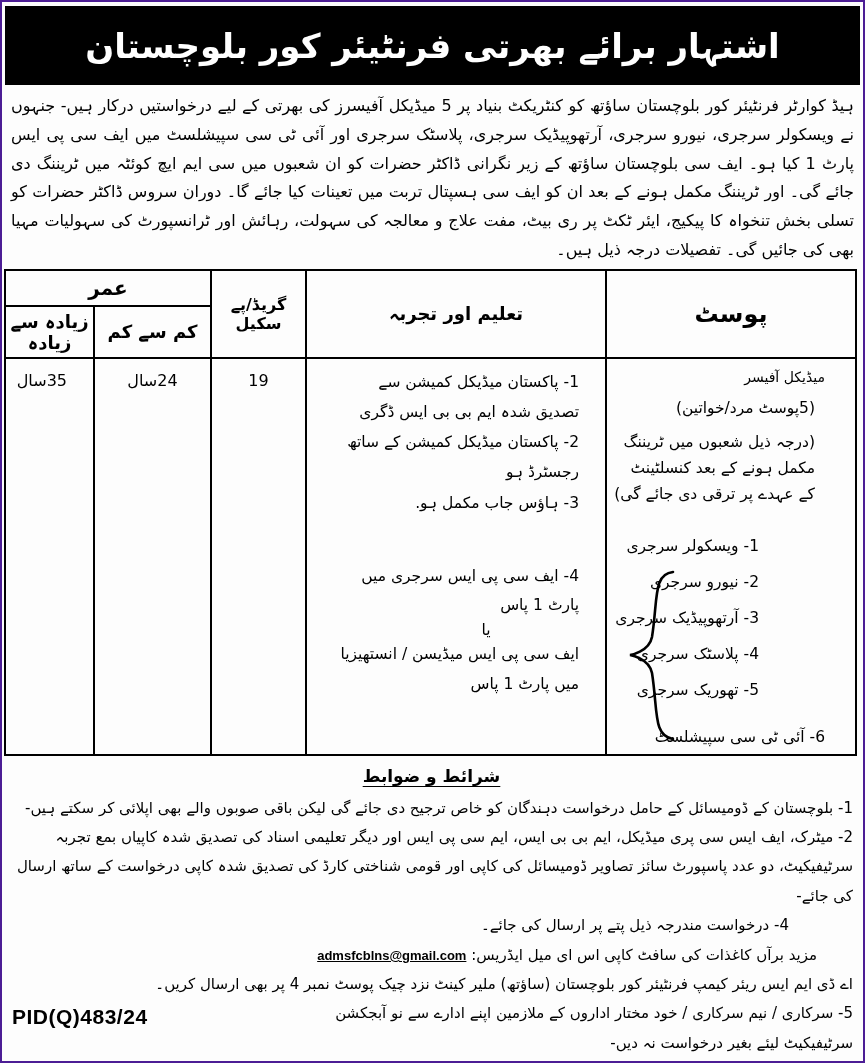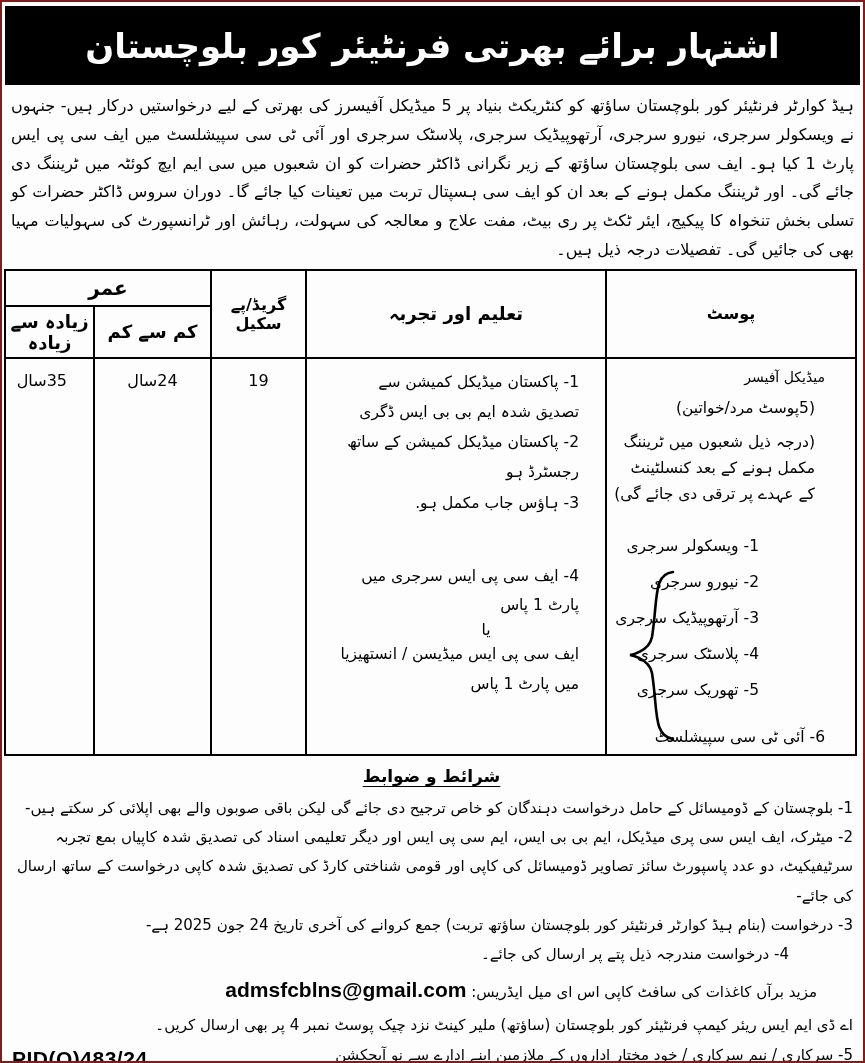--- a/index.html
+++ b/index.html
@@ -1,20 +1,20 @@
 <!DOCTYPE html>
 <html lang="ur"><head>
 <meta charset="utf-8">
 <style>
   * { margin:0; padding:0; box-sizing:border-box; }
   html,body { background:#e8e8e8; }
   body { font-family:"DejaVu Sans", sans-serif; }
   .page {
     position:relative; width:865px; height:1063px; margin:0 auto;
-    background:#fdfdfd; color:#000; border:2px solid #7f1d1d; overflow:hidden;
+    background:#fdfdfd; color:#000; border:2px solid #4c1d95; overflow:hidden;
     direction:rtl;
   }
   
   .banner {
     margin:4px 3px 0 3px; height:79px; background:#000;
     display:flex; align-items:center; justify-content:center;
   }
   .banner .title {
     color:#fff; font-size:34px; font-weight:bold; letter-spacing:1px;
     font-family:"DejaVu Sans", sans-serif;
@@ -57,21 +57,21 @@
   .terms { margin:10px 10px 0 8px; }
   .terms-heading {
     text-align:center; font-weight:bold; font-size:17px;
     text-decoration:underline; text-underline-offset:4px; margin:4px 0 8px 0;
   }
   .term { font-size:15px; line-height:1.95; text-align:right; }
   .term.indent { padding-right:64px; }
   .email-line { font-size:15px; line-height:2.0; padding-right:36px; }
   .email-addr {
     direction:ltr; display:inline-block; font-family:"Liberation Sans", sans-serif;
-    font-weight:bold; font-size:21px; margin-left:16px;
+    font-weight:bold; font-size:13px; text-decoration:underline; margin-left:16px;
   }
   
   .left-col { float:left; width:302px; margin:0 14px 0 0; }
   .pid {
     direction:ltr; text-align:left; font-family:"Liberation Sans", sans-serif;
     font-weight:bold; font-size:21px; margin:6px 0 6px 2px; letter-spacing:.5px;
   }
   .clear { clear:both; }
 </style>
 </head>
@@ -88,21 +88,21 @@
   <table class="ad">
     <colgroup>
       <col class="col-post">
         <col class="col-edu">
         <col class="col-grade">
       <col class="col-agemin">
         <col class="col-agemax">
     </colgroup>
     <tbody>
         <tr>
-      <th rowspan="2" style="font-size:16px;">پوسٹ</th>
+      <th rowspan="2" style="font-size:24px;">پوسٹ</th>
       <th rowspan="2">تعلیم اور تجربہ</th>
       <th rowspan="2" style="font-size:16px;">گریڈ/پے سکیل</th>
       <th colspan="2" style="height:36px; font-size:20px;">عمر</th>
     </tr>
     <tr>
       <th class="sub">کم سے کم</th>
       <th class="sub">زیادہ سے زیادہ</th>
     </tr>
     <tr>
 
@@ -141,21 +141,20 @@
       <td class="cell center">35سال</td>
     </tr>
   </tbody>
     </table>
 
   <div class="terms">
     <div class="terms-heading">شرائط و ضوابط</div>
 
     <div class="term">1- بلوچستان کے ڈومیسائل کے حامل درخواست دہندگان کو خاص ترجیح دی جائے گی لیکن باقی صوبوں والے بھی اپلائی کر سکتے ہیں-</div>
     <div class="term">2- میٹرک، ایف ایس سی پری میڈیکل، ایم بی بی ایس، ایم سی پی ایس اور دیگر تعلیمی اسناد کی تصدیق شدہ کاپیاں بمع تجربہ سرٹیفیکیٹ، دو عدد پاسپورٹ سائز تصاویر ڈومیسائل کی کاپی اور قومی شناختی کارڈ کی تصدیق شدہ کاپی درخواست کے ساتھ ارسال کی جائے-</div>
-    <div class="term">3- درخواست (بنام ہیڈ کوارٹر فرنٹیئر کور بلوچستان ساؤتھ تربت) جمع کروانے کی آخری تاریخ 24 جون 2025 ہے-</div>
     <div class="term indent">4- درخواست مندرجہ ذیل پتے پر ارسال کی جائے۔</div>
 
     <div class="email-line">
       <span>مزید برآں کاغذات کی سافٹ کاپی اس ای میل ایڈریس:</span>
       <span class="email-addr">admsfcblns@gmail.com</span>
     </div>
 
     <div class="term">اے ڈی ایم ایس ریئر کیمپ فرنٹیئر کور بلوچستان (ساؤتھ) ملیر کینٹ نزد چیک پوسٹ نمبر 4 پر بھی ارسال کریں۔</div>
 
     <div class="left-col">

